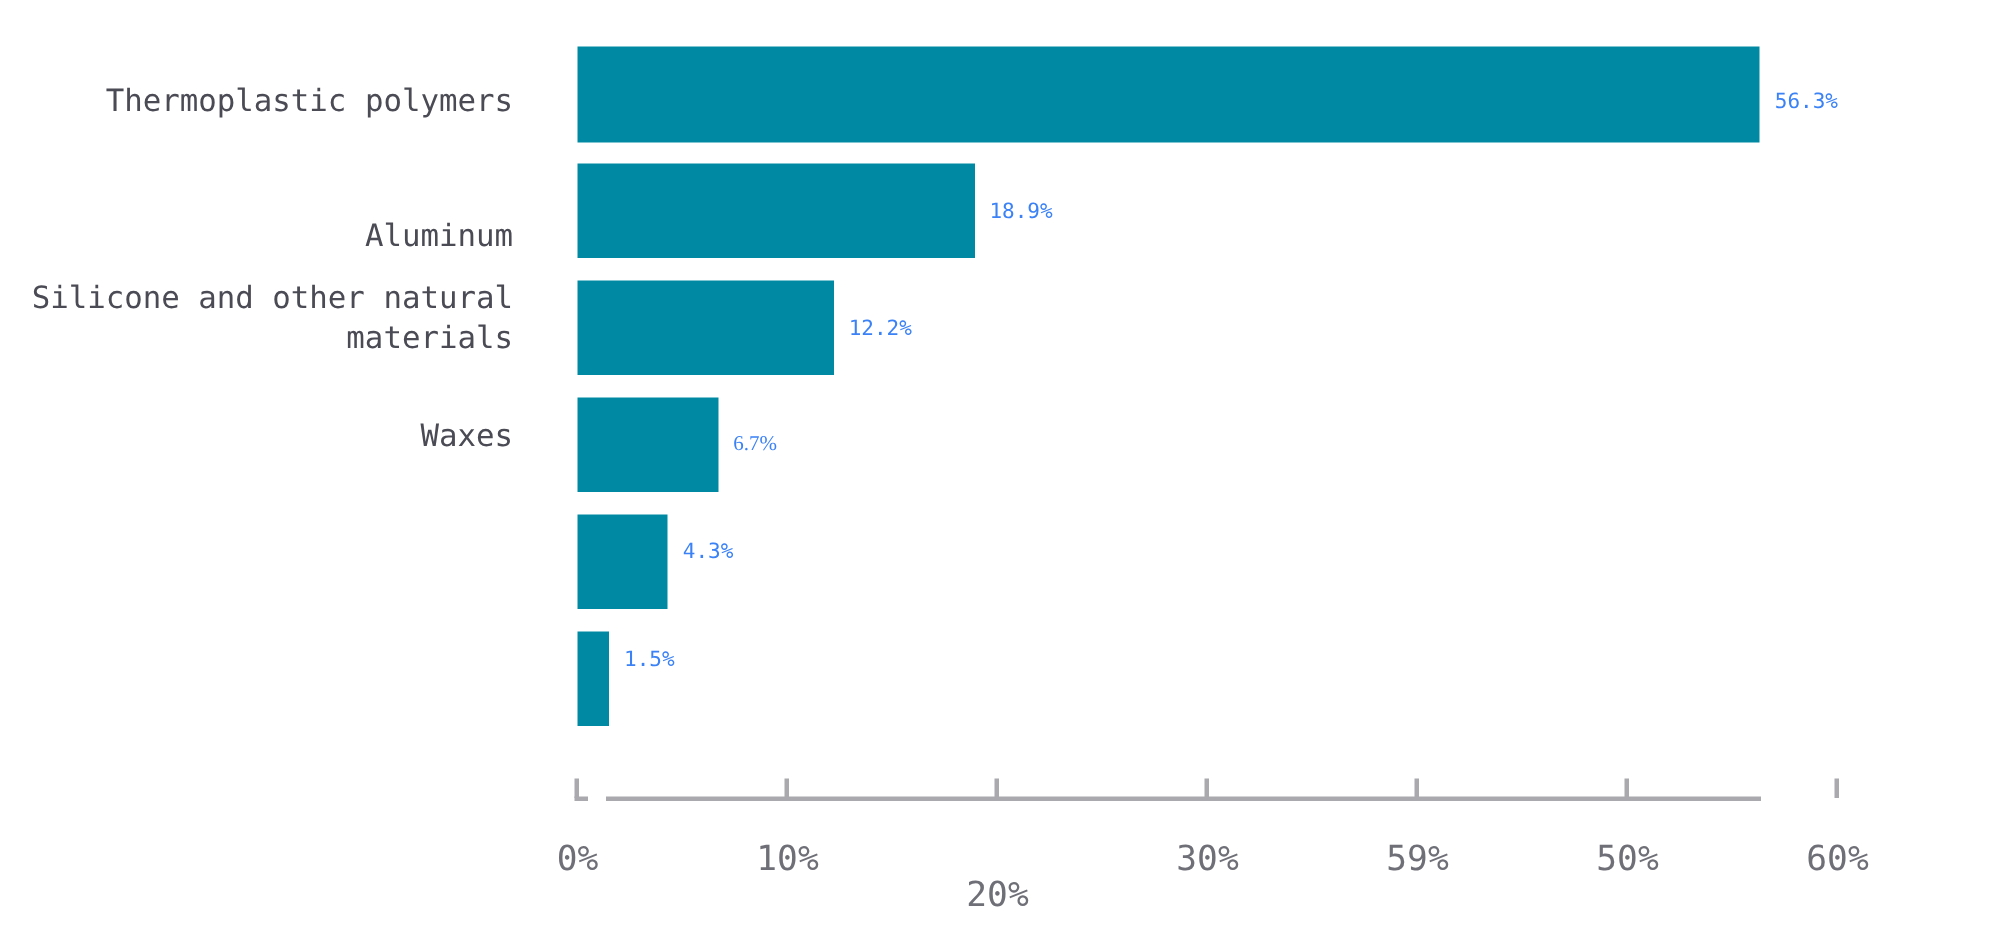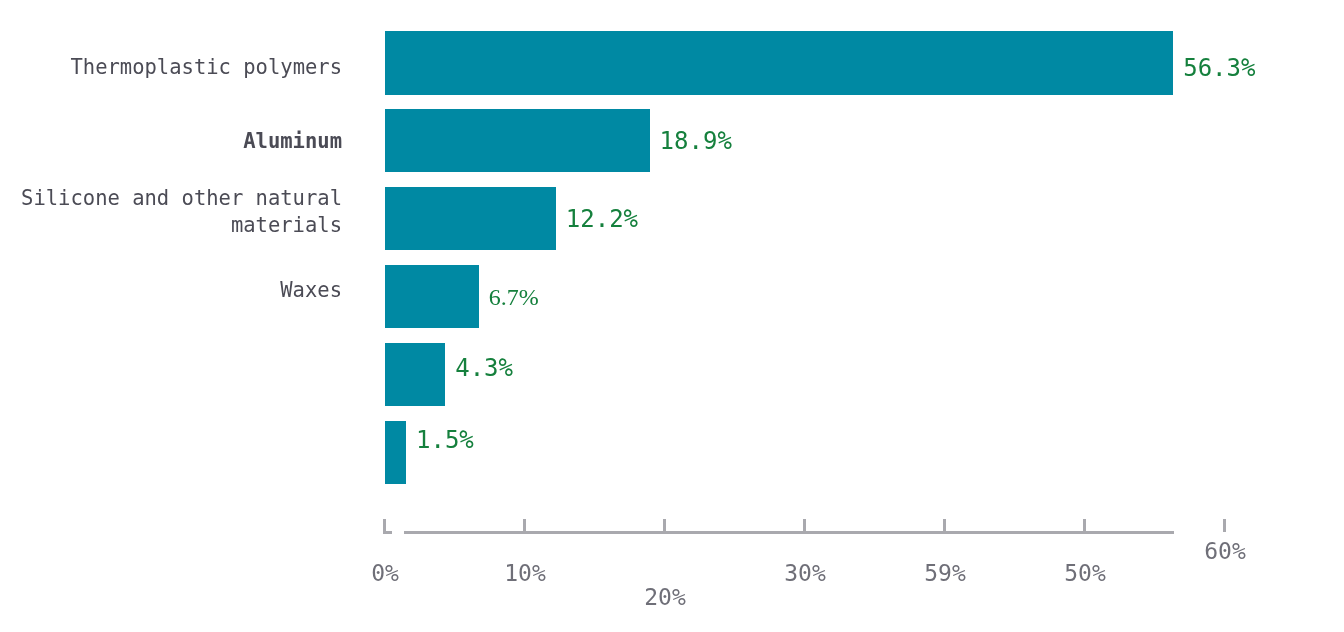--- a/index.html
+++ b/index.html
@@ -37,23 +37,23 @@
   
   .bar {
     position: absolute;
     left: 385px;
     background: #0089a3;
   }
 
   
   .val-label {
     position: absolute;
-    color: #15803d;
+    color: #3b82f6;
     font-family: "DejaVu Sans Mono", monospace;
-    font-size: 24px;
+    font-size: 14px;
     line-height: 22px;
     white-space: nowrap;
   }
 
   
   #axis-layer {
     position: absolute;
     left: 0; top: 0;
     width: 1344px; height: 632px;
     pointer-events: none;
@@ -83,21 +83,21 @@
     transform: translateX(-50%);
     white-space: nowrap;
   }
 </style>
 </head>
 <body>
 
 <div id="chart-root">
 
   <div class="cat-label" style="top:54px;">Thermoplastic polymers</div>
-  <div class="cat-label" style="top:128px;font-weight:bold;">Aluminum</div>
+  <div class="cat-label" style="top:144px;">Aluminum</div>
   <div class="cat-label" style="top:185px;">Silicone and other natural
 materials</div>
   <div class="cat-label" style="top:277px;">Waxes</div>
 
   <div class="bar" style="top: 31px; height: 64px; width: 788.2px;"></div>
   <div class="bar" style="top: 109px; height: 63px; width: 264.6px;"></div>
   <div class="bar" style="top: 187px; height: 63px; width: 170.8px;"></div>
   <div class="bar" style="top: 265px; height: 63px; width: 93.8px;"></div>
   <div class="bar" style="top: 343px; height: 63px; width: 60.2px;"></div>
   <div class="bar" style="top:421px; height:63px; width:21px;"></div>
@@ -121,16 +121,16 @@
     <div class="axis-tick" style="left:943px;  top:519px;"></div>
     <div class="axis-tick" style="left:1083px; top:519px;"></div>
     <div class="axis-tick" style="left:1223px; top:519px;"></div>
 
     <div class="tick-label" style="left:385px;  top:562px;">0%</div>
     <div class="tick-label" style="left:525px;  top:562px;">10%</div>
     <div class="tick-label" style="left:665px;  top:586px;">20%</div>
     <div class="tick-label" style="left:805px;  top:562px;">30%</div>
     <div class="tick-label" style="left:945px;  top:562px;">59%</div>
     <div class="tick-label" style="left:1085px; top:562px;">50%</div>
-    <div class="tick-label" style="left:1225px; top:540px;">60%</div>
+    <div class="tick-label" style="left:1225px; top:562px;">60%</div>
 
   </div>
 </div>
 
 </body></html>

